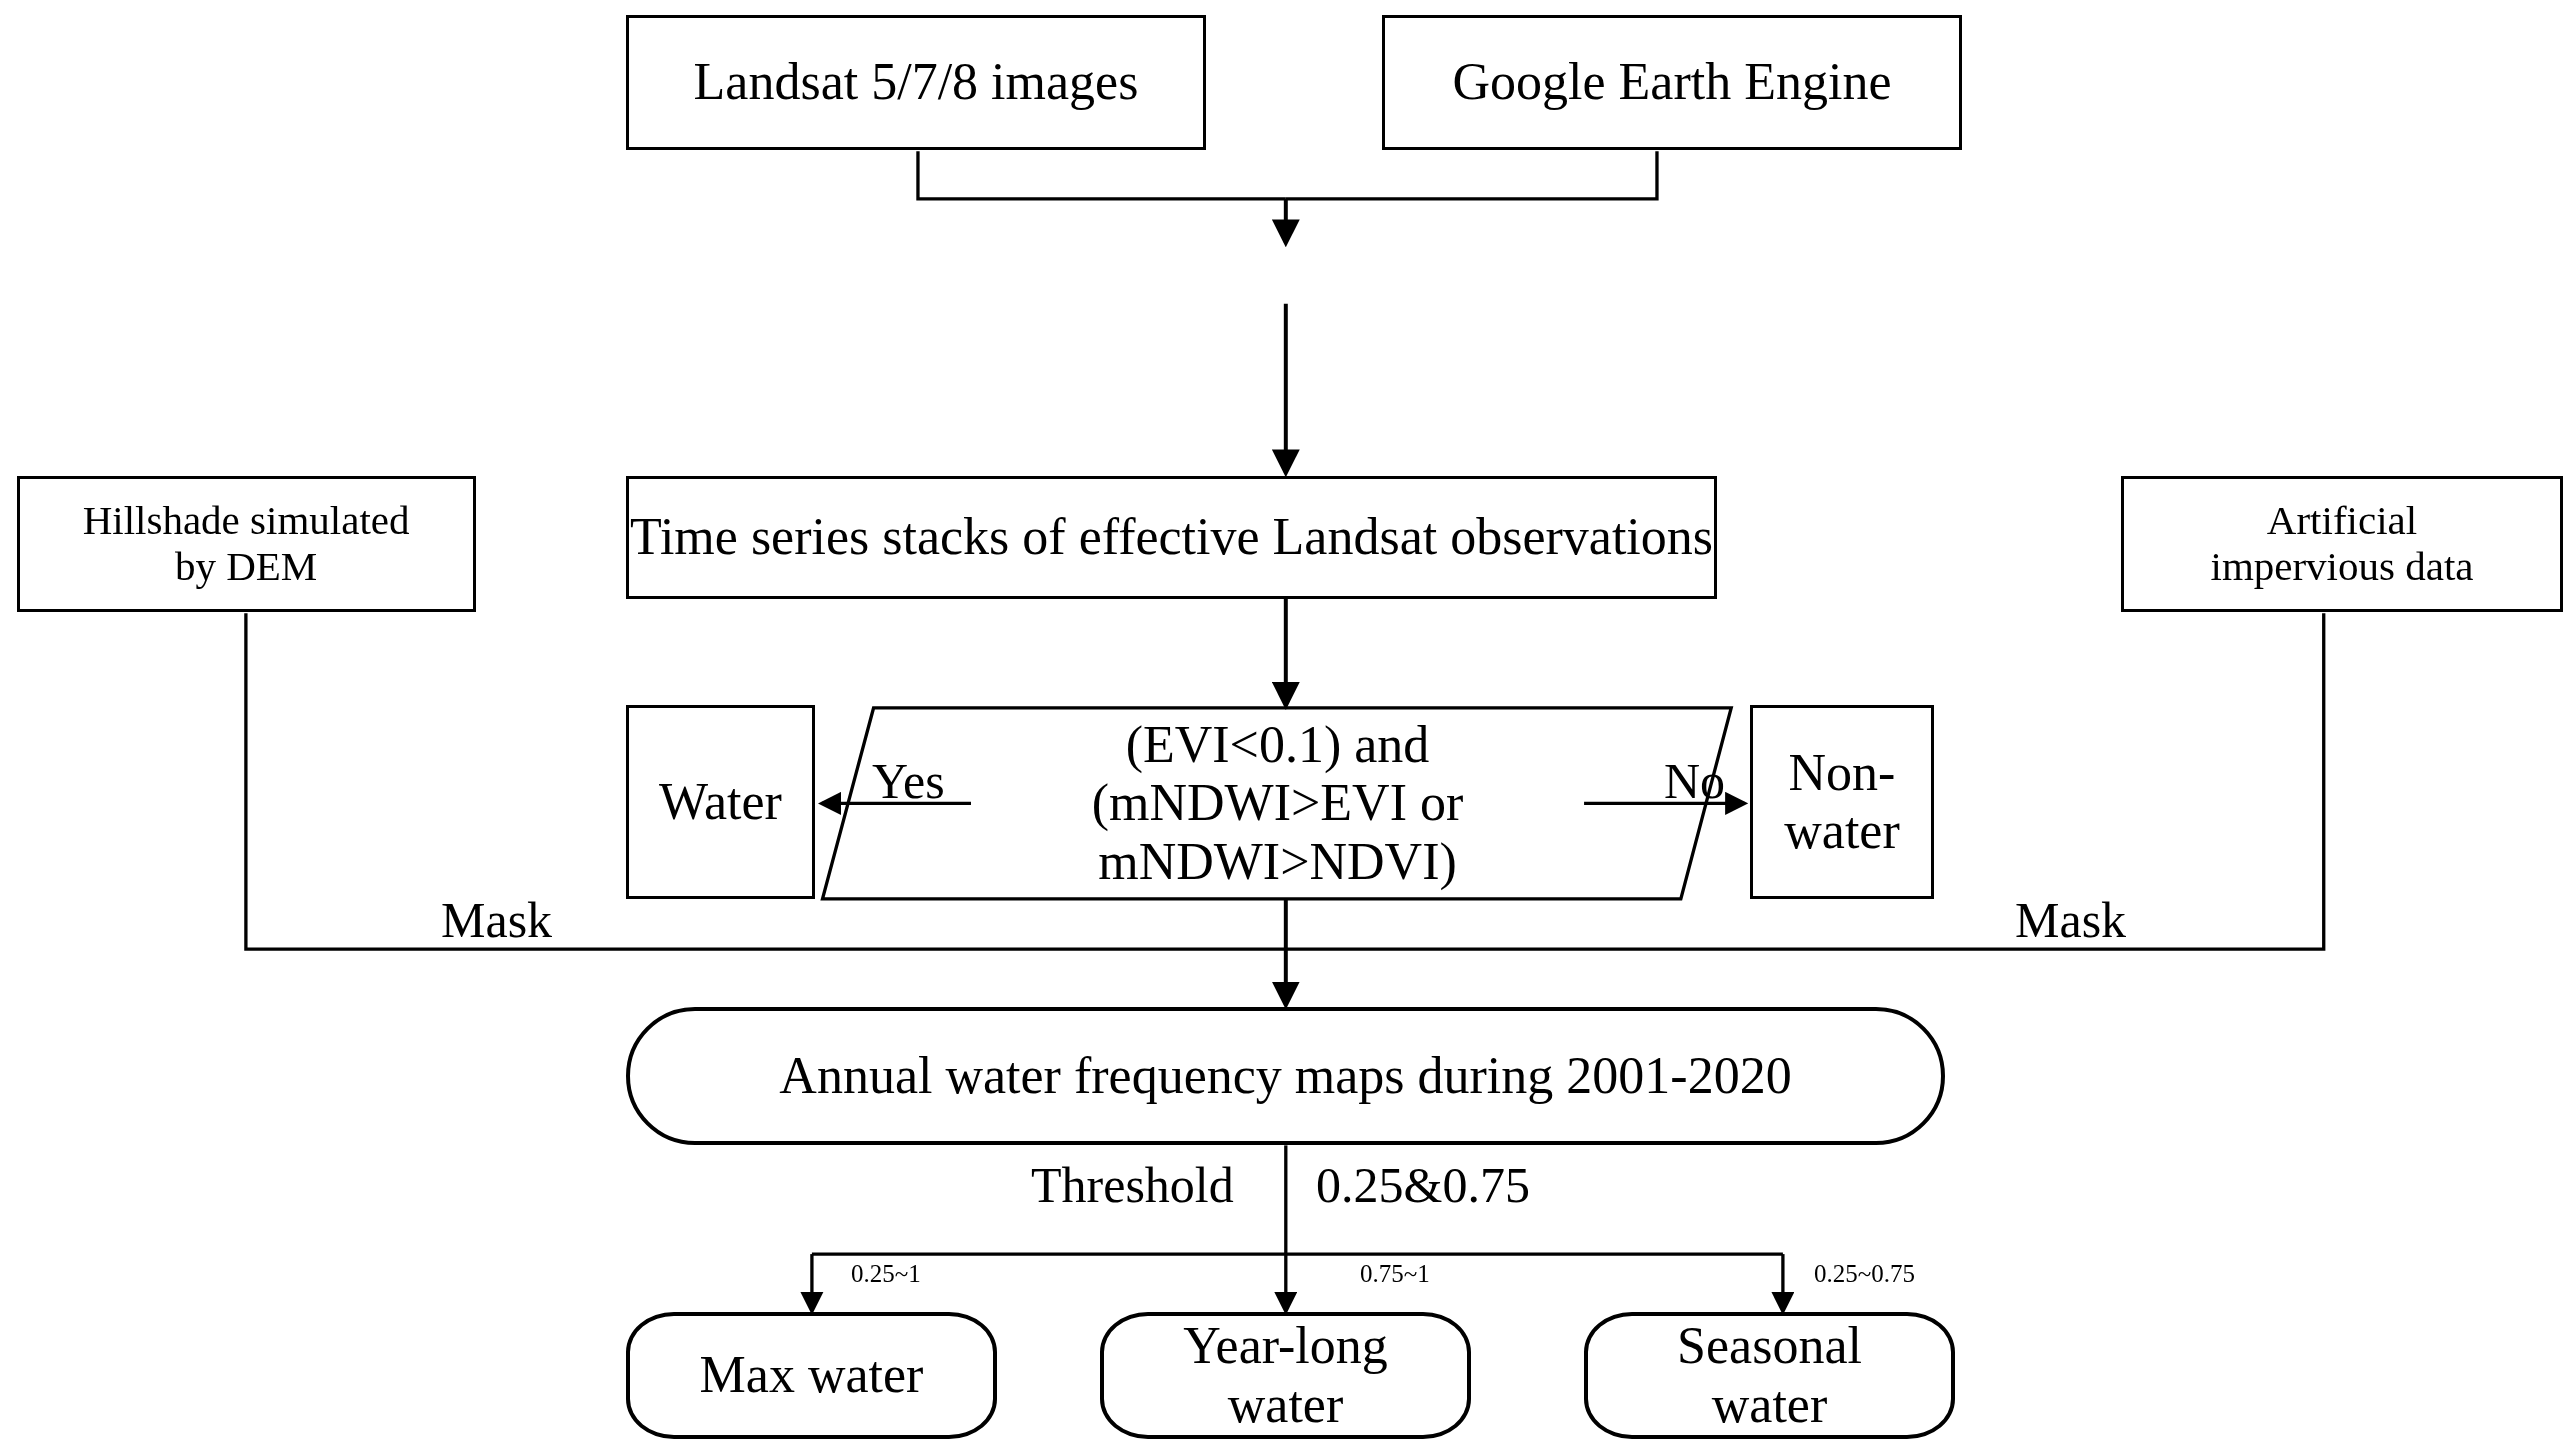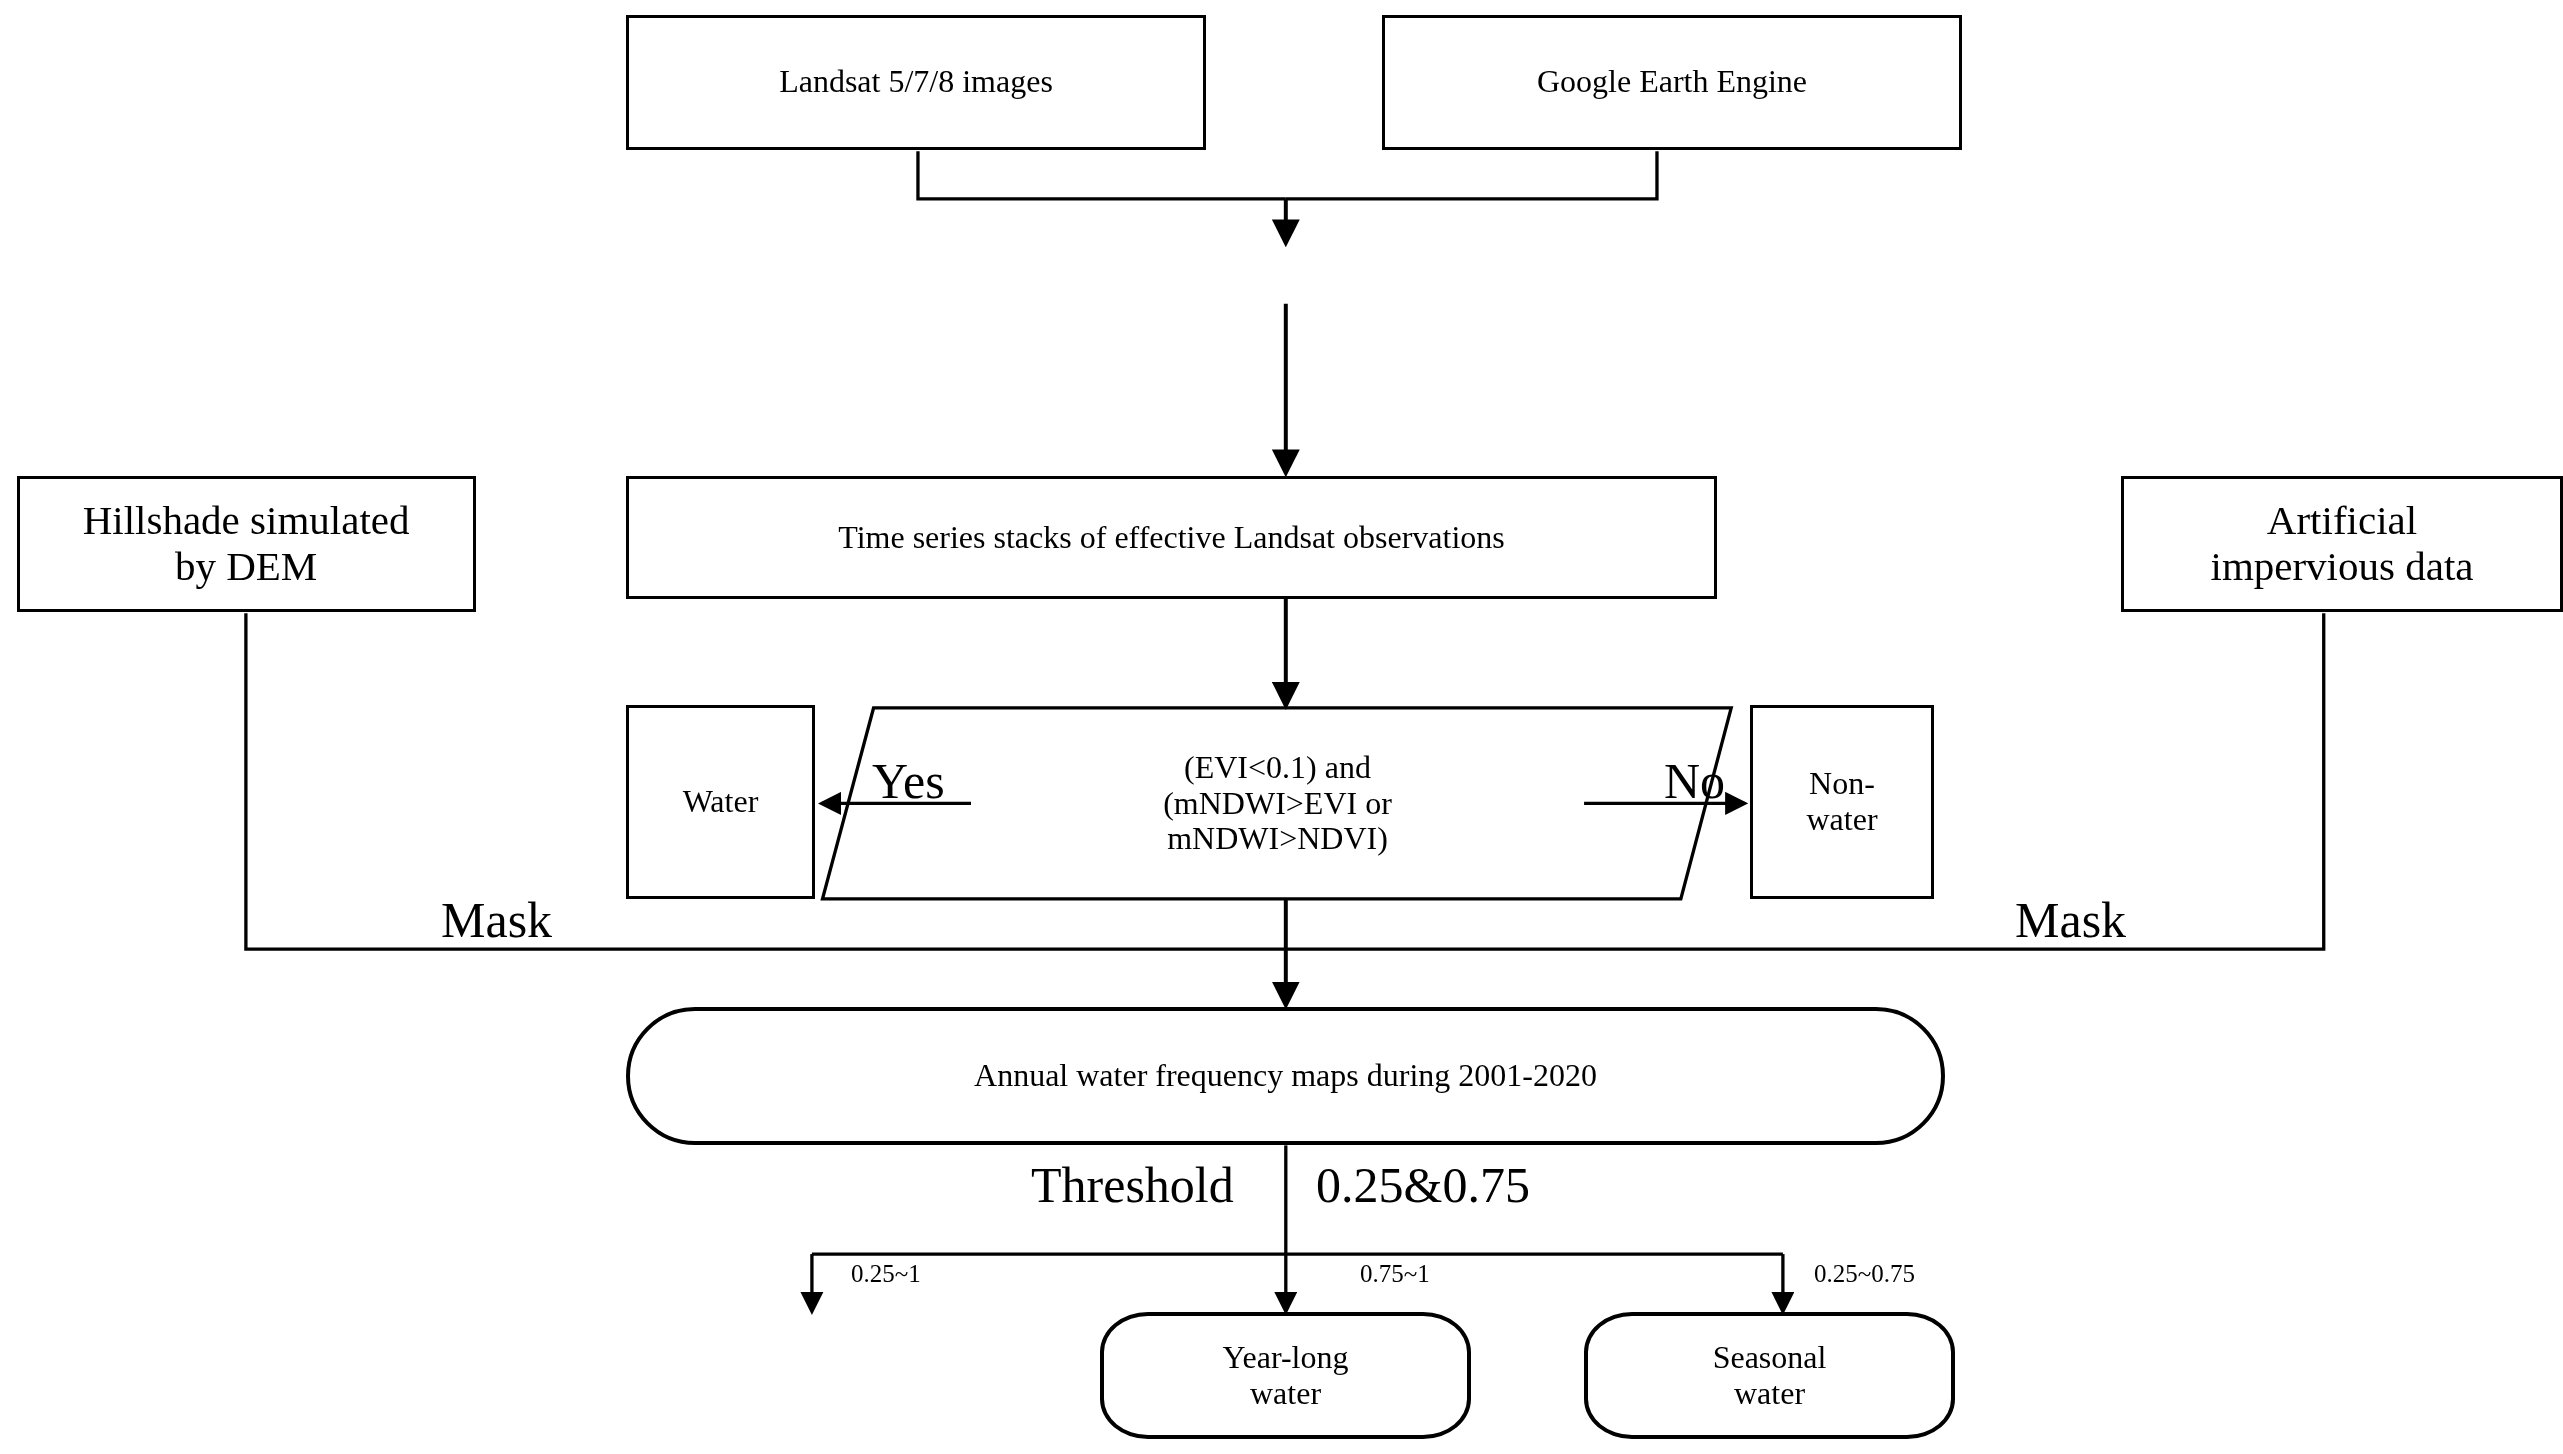--- a/index.html
+++ b/index.html
@@ -56,21 +56,21 @@
     position: relative;
     z-index: 2;
   }
   .label {
     position: absolute;
     background: transparent;
     color: #000000;
     white-space: nowrap;
     line-height: 1;
   }
-  .t-big   { font-size: 32px; }
+  .t-big   { font-size: 52px; }
   .t-med   { font-size: 41px; }
   .t-edge  { font-size: 50px; }
   .t-small { font-size: 25px; }
 </style>
 </head>
 <body>
 
 <div id="stage">
 
   <svg id="edges" viewBox="0 0 3867 2195" xmlns="http://www.w3.org/2000/svg">
@@ -148,20 +148,23 @@
 
   <div class="node rect t-big" style="left:1750px; top:705px; width:184px; height:194px;">
     <span>Non-
 water</span>
   </div>
 
   <div class="node stadium t-big" style="left:626px; top:1007px; width:1319px; height:138px;">
     <span>Annual water frequency maps during 2001-2020</span>
   </div>
 
+  <div class="node rounded t-big" style="left:626px; top:1312px; width:371px; height:127px;">
+    <span>Max water</span>
+  </div>
 
   <div class="node rounded t-big" style="left:1100px; top:1312px; width:371px; height:127px;">
     <span>Year-long
 water</span>
   </div>
 
   <div class="node rounded t-big" style="left:1584px; top:1312px; width:371px; height:127px;">
     <span>Seasonal
 water</span>
   </div>

